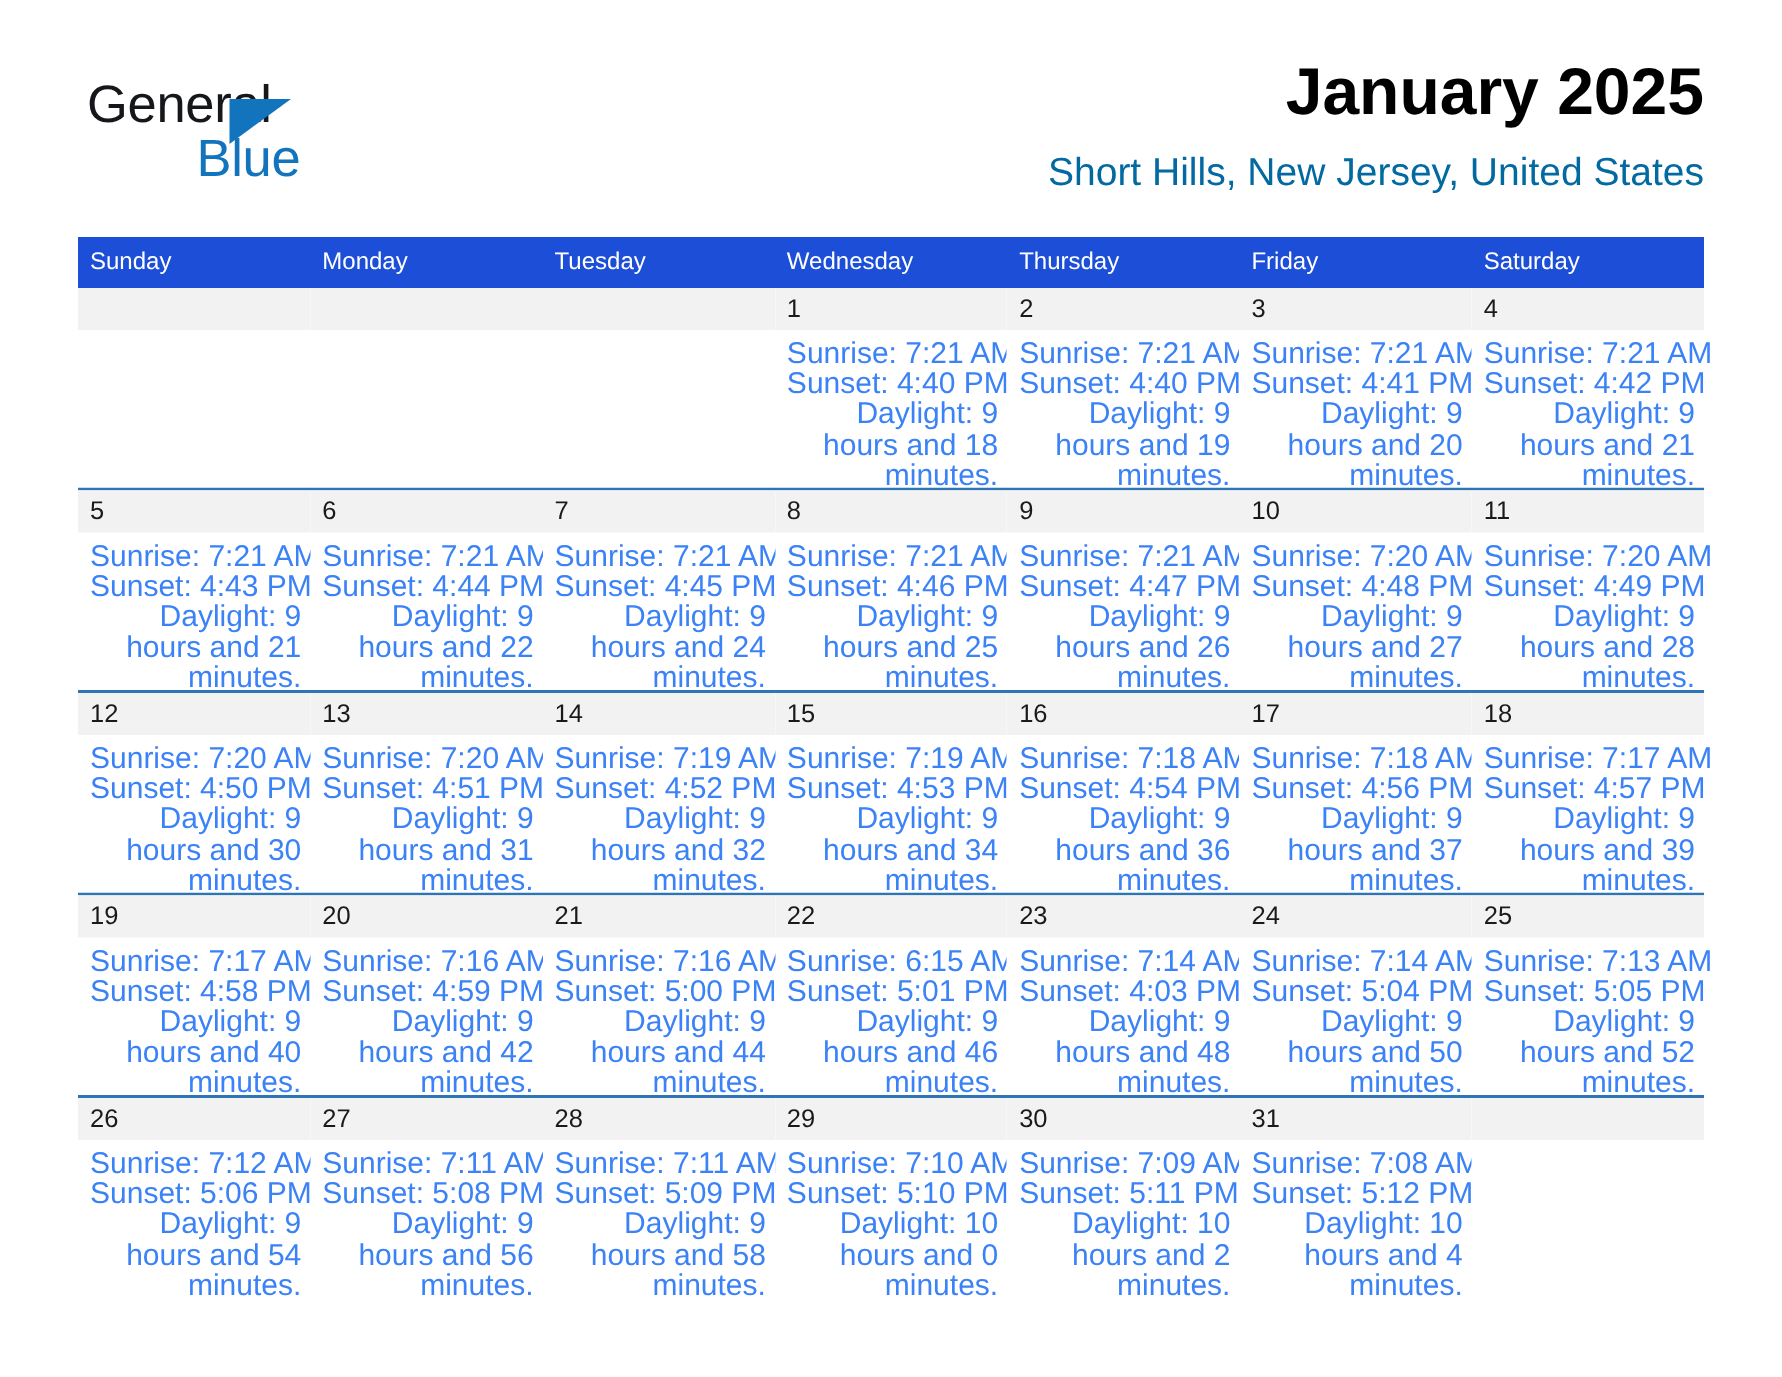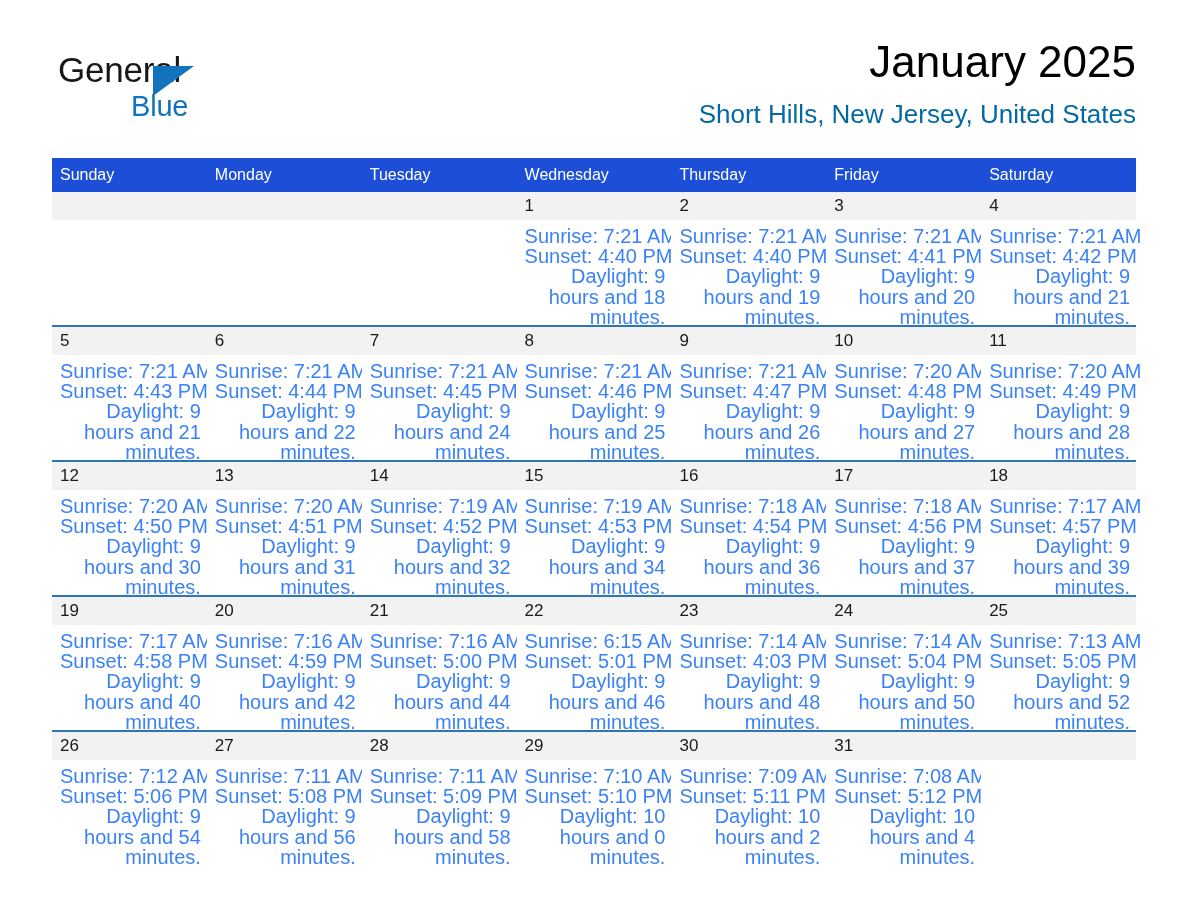--- a/index.html
+++ b/index.html
@@ -55,37 +55,37 @@
     top: 16px;
     width: 0;
     height: 0;
     border-top: 30px solid #1274bc;
     border-right: 41px solid transparent;
   }
   .logo-line2 {
     position: absolute;
     left: 73px;
     top: 36px;
-    font-size: 29px;
+    font-size: 35px;
     letter-spacing: -0.2px;
     color: #1274bc;
     line-height: 40px;
     white-space: nowrap;
   }
 
   .title-block {
     position: absolute;
     right: 0;
     top: 0;
     text-align: right;
   }
   .cal-title {
     font-size: 44px;
     line-height: 56px;
-    font-weight: normal;
+    font-weight: bold;
     color: #000000;
     white-space: nowrap;
   }
   .cal-subtitle {
     margin-top: 8px;
     font-size: 26px;
     line-height: 32px;
     color: #0369a1;
     white-space: nowrap;
   }

